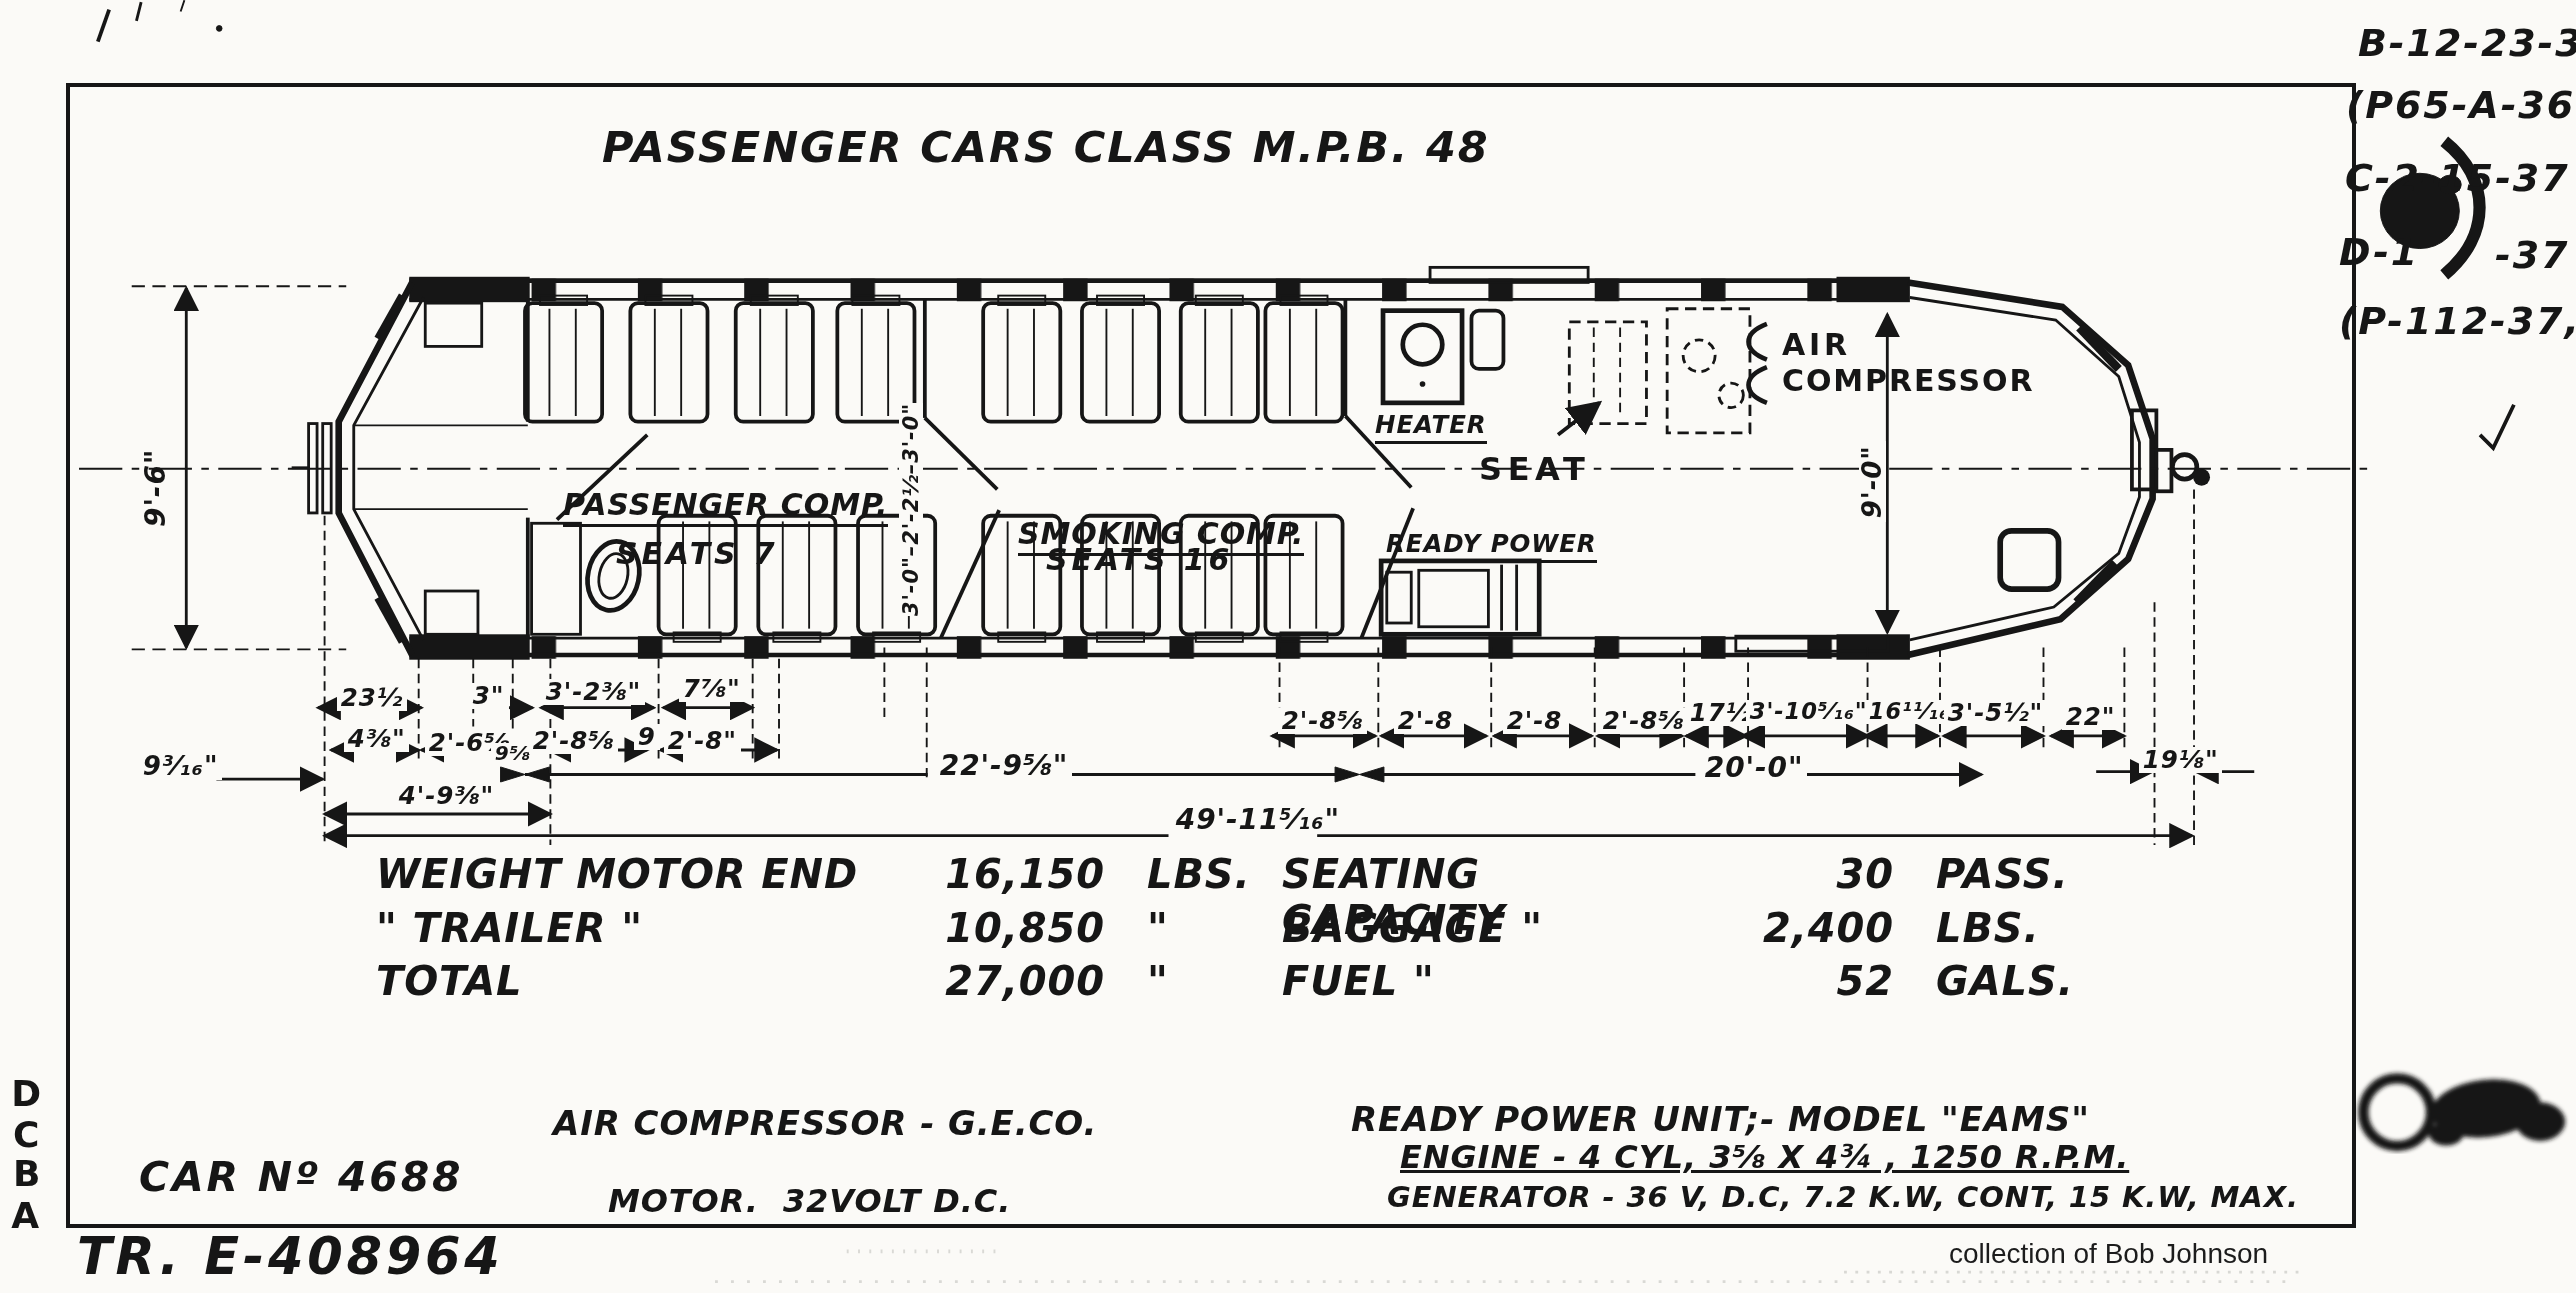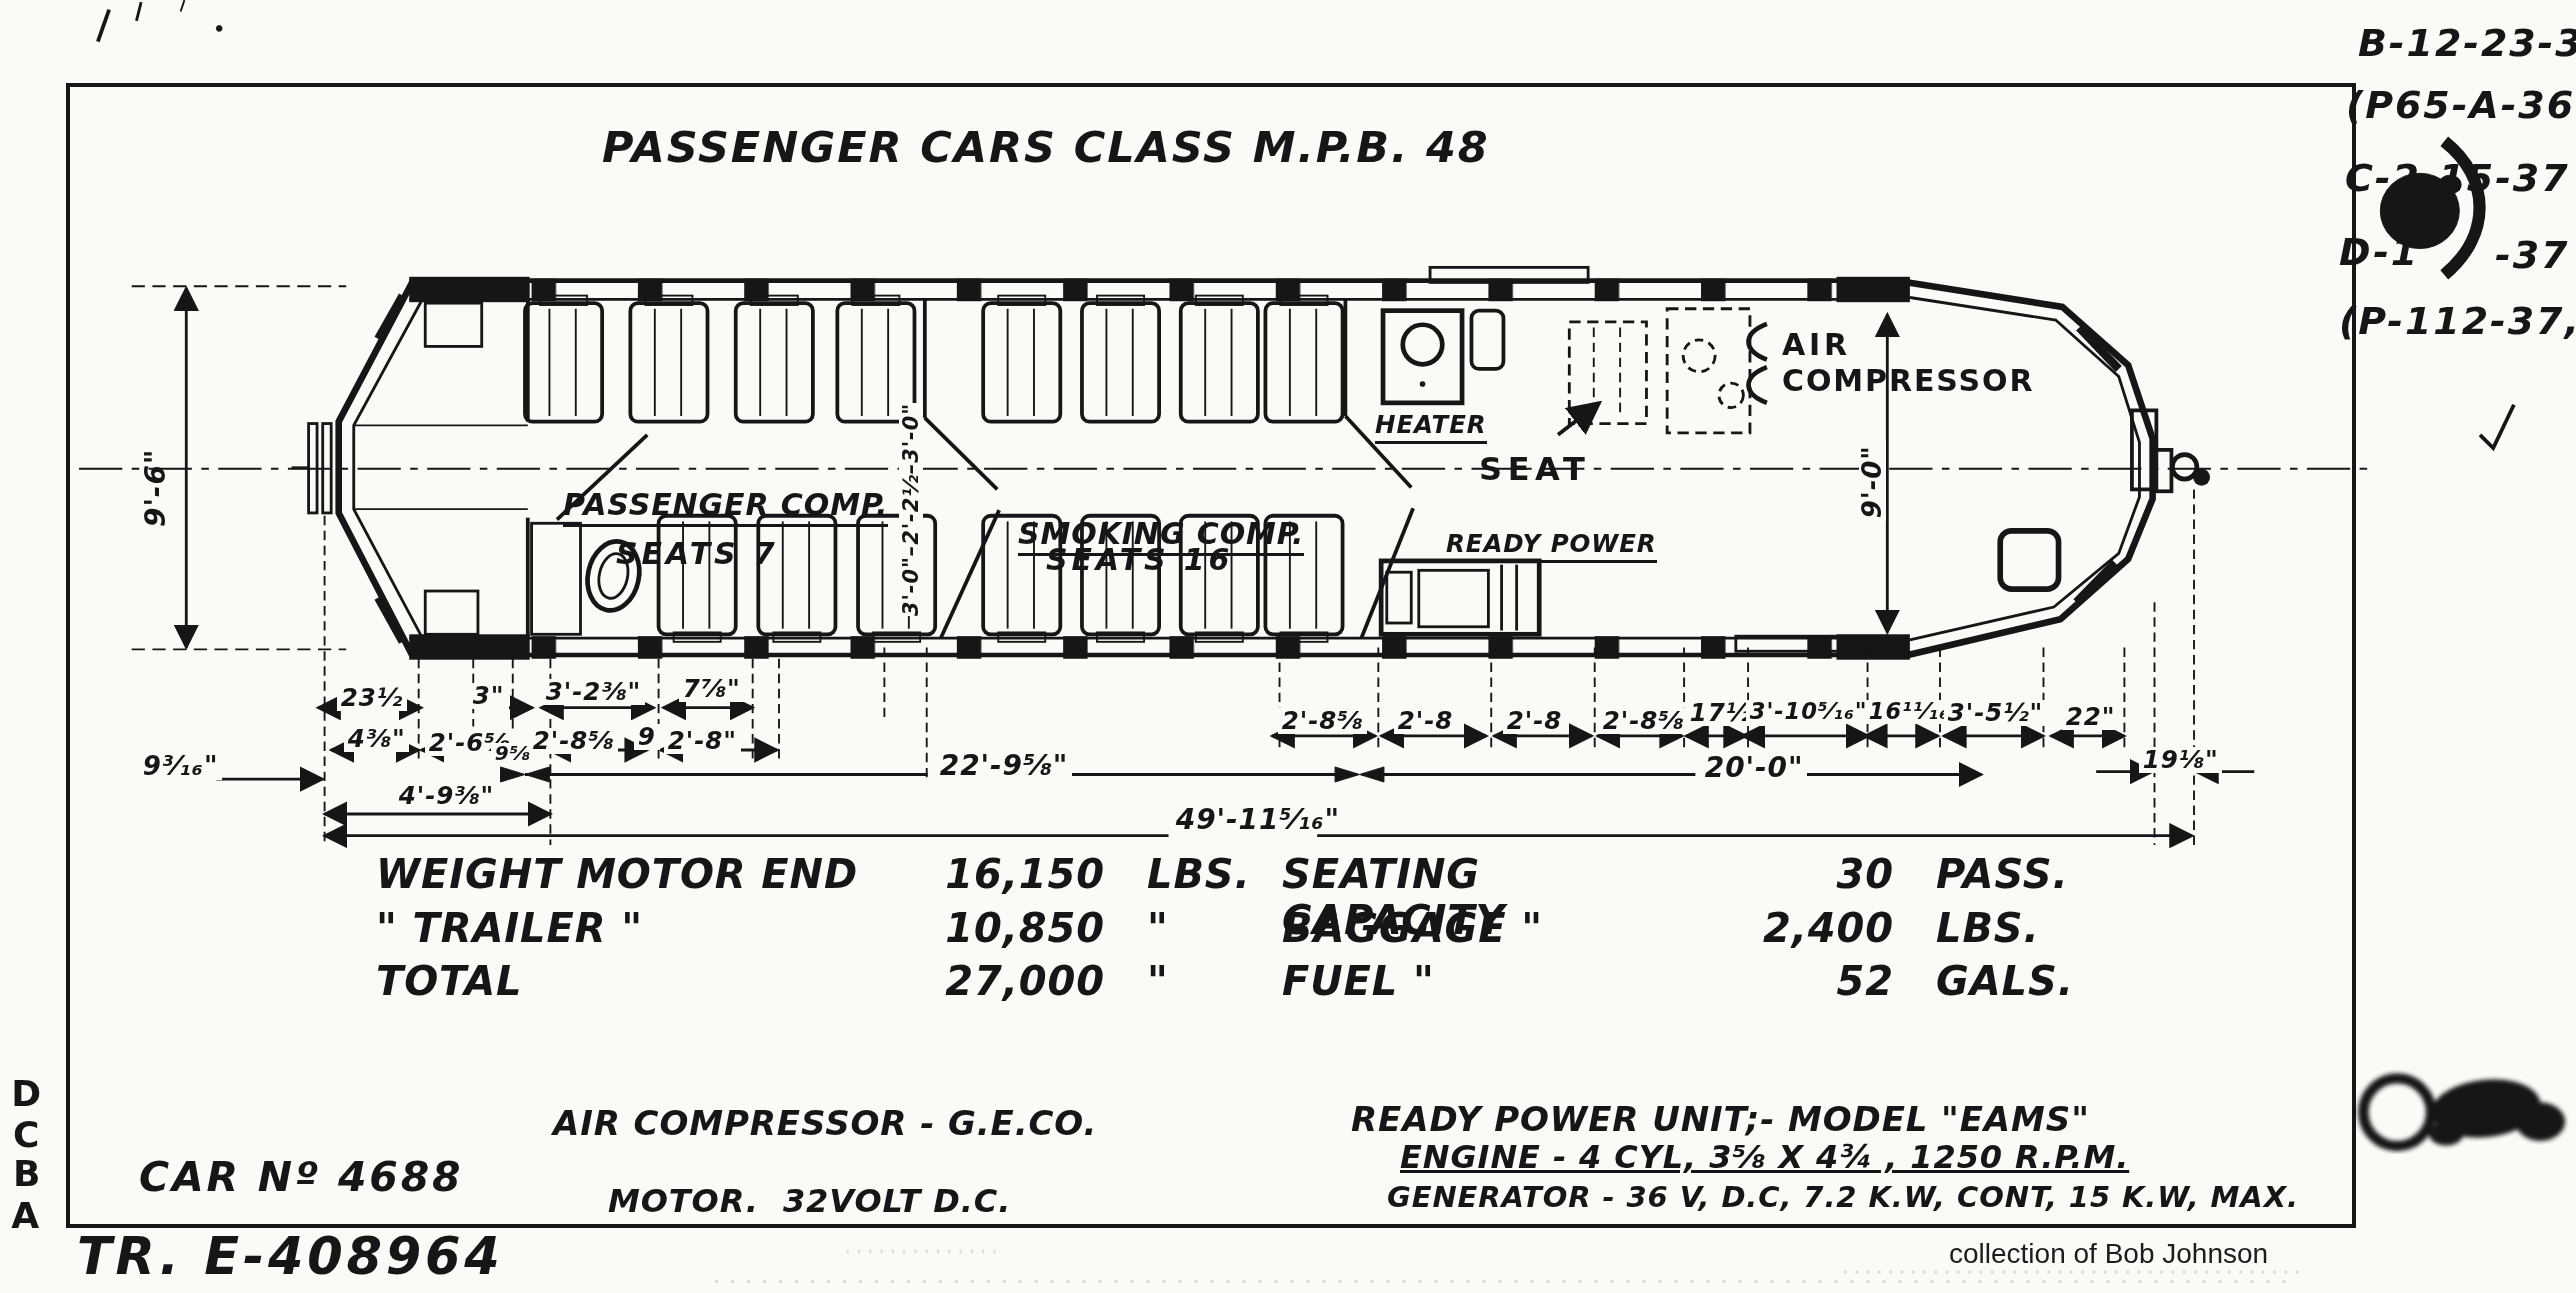--- a/index.html
+++ b/index.html
@@ -339,21 +339,21 @@
   <div class="txt mletter" style="left:11.3px;top:1195px;">A</div>
 
   <div class="txt hl ul" style="left:563px;top:487px;font-size:30px;">PASSENGER COMP.</div>
   <div class="txt hl" style="left:616px;top:536px;font-size:30px;letter-spacing:3.8px;">SEATS 7</div>
   <div class="txt hl ul" style="left:1018px;top:493px;font-size:30px;margin-top:23px;">SMOKING COMP.</div>
   <div class="txt hl" style="left:1046px;top:542px;font-size:30px;letter-spacing:3.8px;">SEATS 16</div>
   <div class="txt hl ul" style="left:1375px;top:410px;font-size:24.5px;">HEATER</div>
   <div class="txt hl up" style="left:1479px;top:450px;font-size:32px;letter-spacing:5.6px;">SEAT</div>
   <div class="txt hl up" style="left:1782px;top:327px;font-size:30px;letter-spacing:3.8px;">AIR</div>
   <div class="txt hl up" style="left:1782px;top:363px;font-size:30px;letter-spacing:1.9px;">COMPRESSOR</div>
-  <div class="txt hl ul" style="left:1446px;top:529px;font-size:24.5px;">READY POWER</div>
+  <div class="txt hl ul" style="left:1386px;top:529px;font-size:24.5px;">READY POWER</div>
 
   <div class="txt hl rot" style="left:139px;top:527px;font-size:28px;">9'-6"</div>
   <div class="txt hl rot dim" style="left:1859px;top:522px;font-size:26px;">9'-0"</div>
   <div class="txt hl rot" style="left:899px;top:616px;font-size:21px;background:#fbfaf7;">3'-0"–2'-2½–3'-0"</div>
 
   <div class="txt hl dim" style="left:337px;top:685px;">23½</div>
   <div class="txt hl dim" style="left:469px;top:683px;">3"</div>
   <div class="txt hl dim" style="left:542px;top:679px;">3'-2⅜"</div>
   <div class="txt hl dim" style="left:679px;top:676px;">7⅞"</div>
   <div class="txt hl dim" style="left:344px;top:726px;">4⅜"</div>

